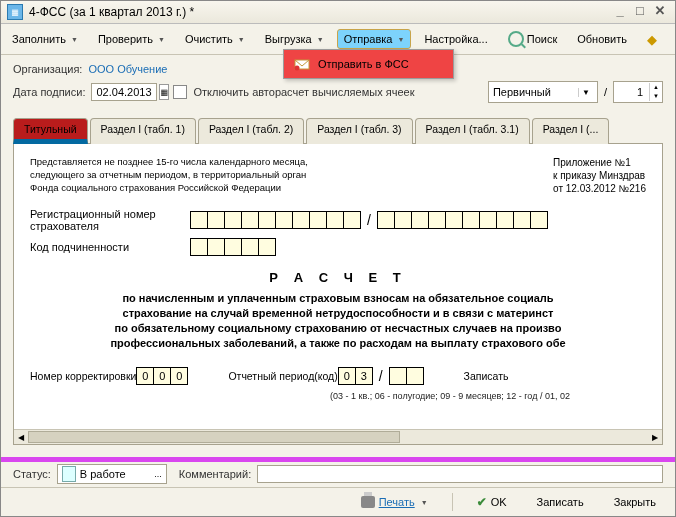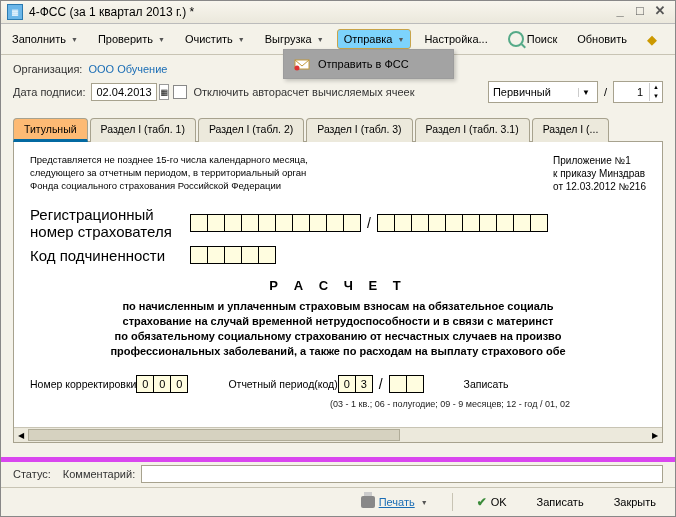--- a/index.html
+++ b/index.html
@@ -6,48 +6,48 @@
 .window{width:676px;height:517px;background:#f4f2e9;border:1px solid #888;box-sizing:border-box;position:relative;overflow:hidden}
 .title-bar{height:22px;background:linear-gradient(#f8f6ee,#ebe8dc);border-bottom:1px solid #bbb;display:flex;align-items:center;padding:0 6px;font-size:12px}
 .title-bar .ico{width:14px;height:14px;background:#6bb6e8;border:1px solid #2a7ab0;margin-right:6px;display:flex;align-items:center;justify-content:center;font-size:8px;color:#fff}
 .title-bar .sp{flex:1}
 .title-bar .win-btn{width:18px;height:16px;margin-left:2px;text-align:center;line-height:14px;font-size:13px;font-weight:bold;cursor:pointer;color:#555}
 .toolbar{height:26px;background:#f4f2e9;border-bottom:1px solid #c8c4b4;display:flex;align-items:center;padding:2px 4px;gap:0}
 .tb-btn{padding:3px 6px;border:1px solid transparent;border-radius:3px;cursor:pointer;display:flex;align-items:center;gap:3px;white-space:nowrap}
 .tb-btn.open{border-color:#c8a44a;background:#7dd3fc}
 .tb-sep{width:1px;height:18px;background:#c8c4b4;margin:0 3px}
 .drop-ar{font-size:7px;color:#555;margin-left:2px}
-.dropdown{position:absolute;top:48px;left:282px;background:#a3a3a3;border:1px solid #9c9c9c;box-shadow:2px 2px 4px rgba(0,0,0,.2);padding:2px;z-index:100;min-width:165px}
+.dropdown{position:absolute;top:48px;left:282px;background:#ef4444;border:1px solid #9c9c9c;box-shadow:2px 2px 4px rgba(0,0,0,.2);padding:2px;z-index:100;min-width:165px}
 .dd-item{padding:4px 8px;display:flex;align-items:center;gap:8px;cursor:pointer}
 .dd-ico{width:16px;height:16px;position:relative}
 .dd-ico svg{display:block}
 .body-area{padding:8px 12px 4px}
 .row{display:flex;align-items:center;margin-bottom:6px;gap:6px}
 .lbl{color:#333}
 .link{color:#1a6db5;text-decoration:underline;cursor:pointer}
 .link2{color:#1a6db5;cursor:pointer}
 .inp{border:1px solid #a7a28e;background:#fff;padding:2px 4px;height:18px;box-sizing:border-box;font-size:11px}
 .date-fld{width:76px;display:flex;align-items:center}
 .date-fld .cal{width:14px;height:14px;margin-left:2px;border:1px solid #999;background:#fff;cursor:pointer;display:flex;align-items:center;justify-content:center;font-size:8px}
 .chk{width:12px;height:12px;border:1px solid #888;background:#fff;cursor:pointer}
 .sel{border:1px solid #a7a28e;background:#fff;height:20px;display:flex;align-items:center;padding:0 4px;min-width:100px;cursor:pointer}
 .sel .ar{margin-left:auto;width:14px;text-align:center;border-left:1px solid #ccc;font-size:8px}
 .spin{display:flex;align-items:center;border:1px solid #a7a28e;background:#fff;height:20px;width:48px}
 .spin span:first-child{flex:1;text-align:right;padding-right:6px}
 .spin .sb{width:12px;display:flex;flex-direction:column;border-left:1px solid #ccc}
 .spin .sb div{height:9px;font-size:6px;text-align:center;cursor:pointer;line-height:9px}
 .tabs{display:flex;border-bottom:1px solid #a7a28e;margin:4px 12px 0;gap:0}
 .tab{padding:4px 10px;border:1px solid #a7a28e;border-bottom:none;background:#ece9dc;border-radius:4px 4px 0 0;margin-right:2px;cursor:pointer;position:relative;top:1px;white-space:nowrap;font-size:10.5px}
-.tab.act{background:#fdba74;border-bottom:3px solid #0369a1}
+.tab.act{background:#b91c1c;border-bottom:5px solid #0369a1}
 .doc-wrap{margin:0 12px;border:1px solid #a7a28e;border-top:none;background:#fff;height:300px;overflow:auto;position:relative}
 .doc{padding:12px 16px;font-size:10px}
 .doc .topright{float:right;text-align:left;font-size:10px;line-height:1.3;}
 .doc .small{font-size:9.5px;line-height:1.35;margin-bottom:14px}
 .field-row{display:flex;align-items:center;margin-bottom:6px}
-.field-lbl{width:160px;font-size:15px}
+.field-lbl{width:160px;font-size:11px}
 .cells{display:flex;gap:0}
 .cell{width:18px;height:18px;border:1px solid #000;background:#fffde0;box-sizing:border-box;margin-left:-1px}
 .cell:first-child{margin-left:0}
 .slash{margin:0 6px;font-size:14px}
 .title-doc{text-align:center;font-size:13px;letter-spacing:6px;font-weight:bold;margin:14px 0 6px}
 .para{text-align:center;font-weight:bold;font-size:11px;line-height:1.35;margin:0 -2px}
 .bottom-row{display:flex;align-items:center;margin-top:16px;font-size:10.5px}
 .filled-cell{width:18px;height:18px;border:1px solid #000;background:#fffde0;box-sizing:border-box;margin-left:-1px;text-align:center;line-height:16px;font-size:11px}
 .filled-cell:first-child{margin-left:0}
 .note{font-size:9px;margin-top:6px;color:#222}
@@ -258,20 +258,25 @@
       <div class="tr">◀</div>
         <div class="track">
           <div class="thumb"></div>
         </div>
         <div class="tr">▶</div>
     </div>
   </div>
 
   <div class="status-bar">
     <span class="lbl">Статус:</span>
+    <div class="status-fld">
+      <div class="ico2"></div>
+      <span>В работе</span>
+      <span style="margin-left:auto;font-size:9px">...</span>
+    </div>
     <span class="lbl" style="margin-left:6px">Комментарий:</span>
     <input class="inp" style="flex: 1 1 0%;">
   </div>
 
   <div class="footer">
     <div class="ft-btn">
       <span class="ico-print"></span>
       <span class="link">Печать</span>
         <span class="drop-ar">▼</span>
     </div>

